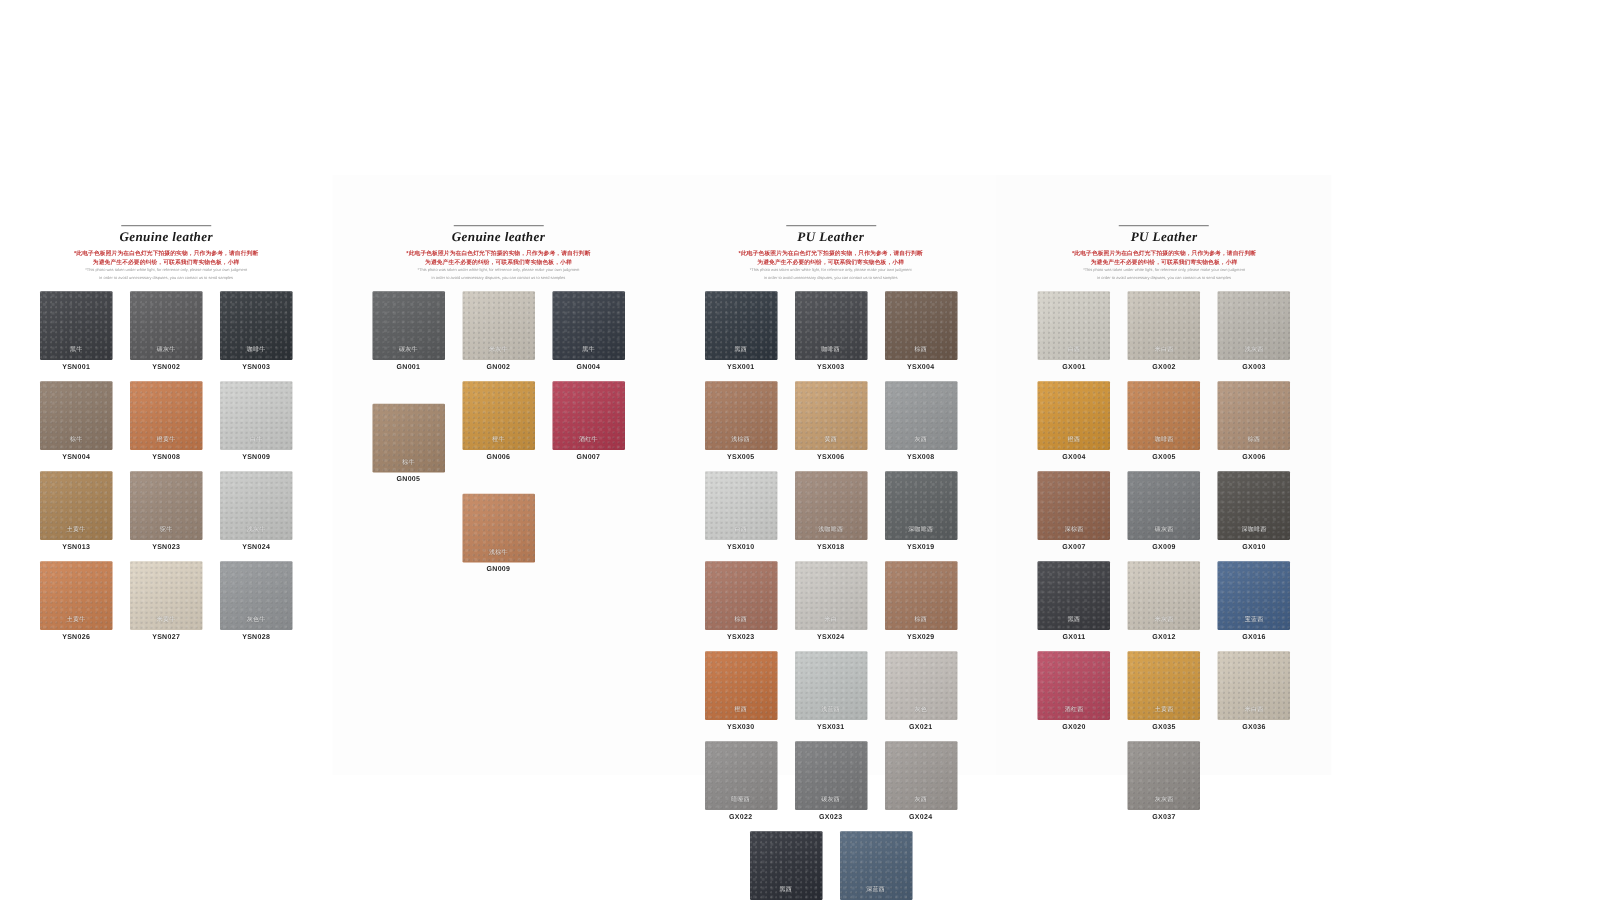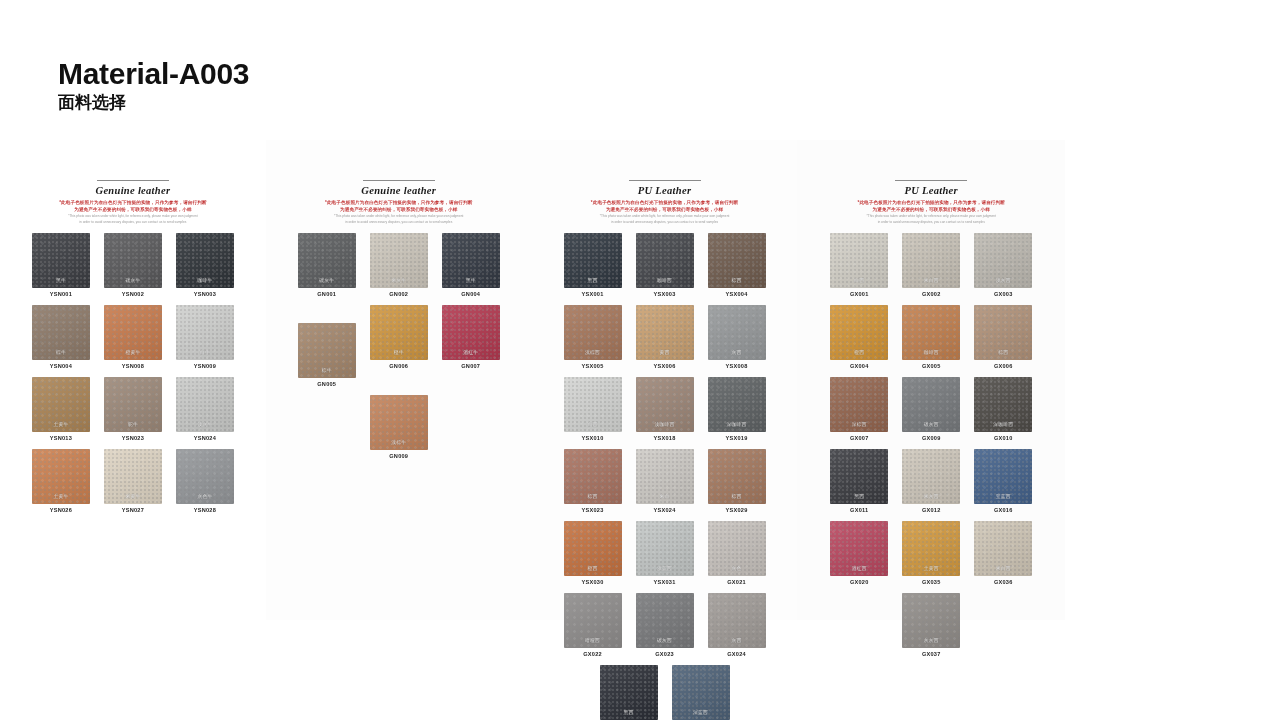--- a/index.html
+++ b/index.html
@@ -166,24 +166,20 @@
     font-weight: bold;
     color: #1f1f1f;
     letter-spacing: 0.25px;
   }
 </style>
 </head>
 <body>
 
 <div id="page">
 
-  <div class="title-block">
-    <div class="title-main">Material-A003</div>
-    <div class="title-sub">面料选择</div>
-  </div>
 
   <div class="panels" id="panels-root">
       <div class="panel p1">
         <div class="panel-header">
           <div class="header-rule"></div>
           <div class="header-title">Genuine leather</div>
           <div class="disclaimer-cn">*此电子色板照片为在白色灯光下拍摄的实物，只作为参考，请自行判断</div>
           <div class="disclaimer-cn">为避免产生不必要的纠纷，可联系我们寄实物色板，小样</div>
           <div class="disclaimer-en">*This photo was taken under white light, for reference only, please make your own judgment</div>
           <div class="disclaimer-en">in order to avoid unnecessary disputes, you can contact us to send samples</div>

